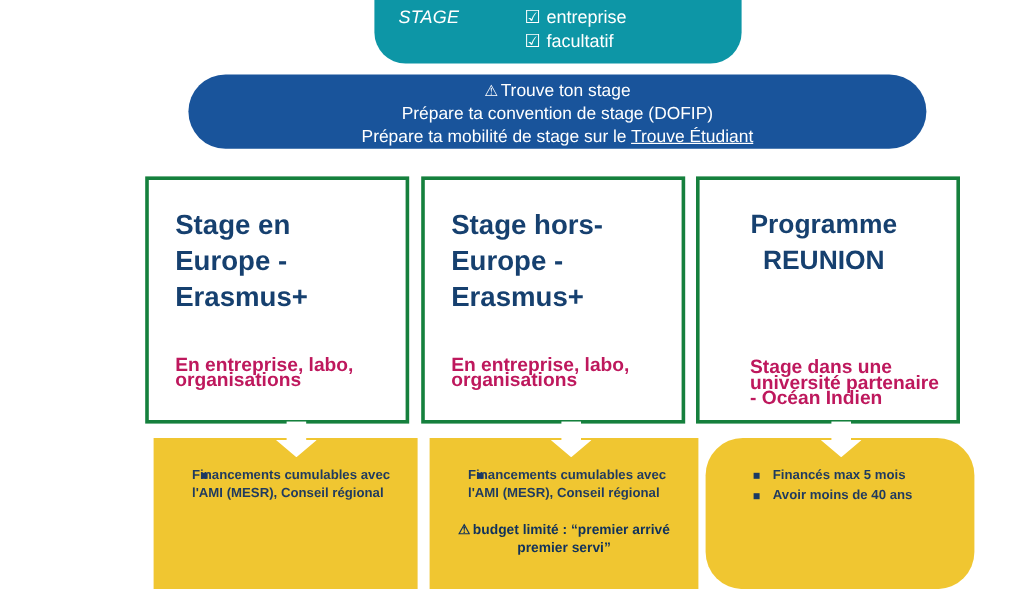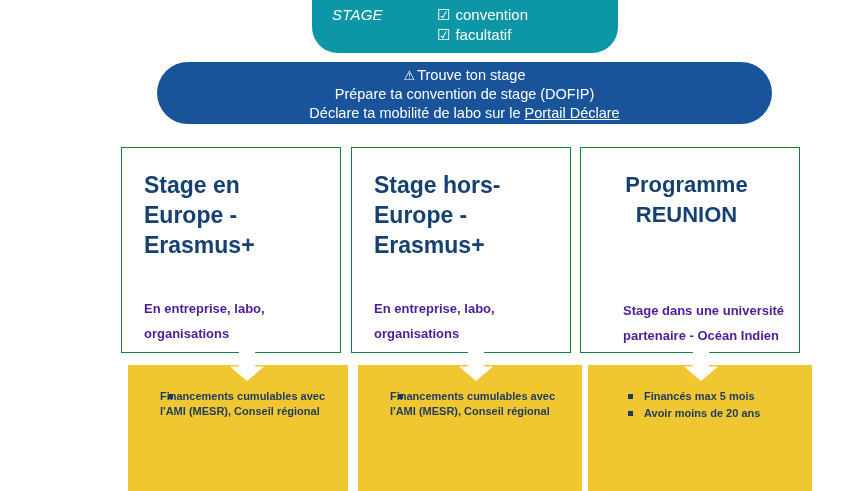--- a/index.html
+++ b/index.html
@@ -100,61 +100,61 @@
   .col-3 { left: 580px; width: 232px; }
 
   
   .card {
     position: absolute;
     top: 147px;
     left: 0;
     width: 220px;
     height: 206px;
     background: #ffffff;
-    border: 1px solid #15803d;
+    border: 3px solid #15803d;
     box-sizing: border-box;
     padding: 22px 20px 0 22px;
   }
   .card-title {
     color: #16406F;
     font-weight: bold;
     font-size: 23px;
     line-height: 30px;
     margin: 0;
   }
   .card-sub {
     position: absolute;
     left: 22px;
     right: 12px;
     top: 148px;
-    color: #4c1d95;
-    font-weight: bold;
-    font-size: 13px;
-    line-height: 25px;
+    color: #be185d;
+    font-weight: bold;
+    font-size: 16px;
+    line-height: 13px;
   }
   .col-3 .card { padding-left: 14px; padding-right: 21px; text-align: center; }
   .col-3 .card-title { font-size: 22px; line-height: 30px; }
   .col-3 .card-sub {
     left: 14px; right: 10px; top: 150px;
     text-align: left;
     padding-left: 8px;
     margin-left: 20px;
   }
 
   
   .ypanel {
     position: absolute;
     top: 365px;
     height: 126px;
     background: #F0C631;
     box-sizing: border-box;
   }
   .col-1 .ypanel { left: 7px;  width: 220px; }
   .col-2 .ypanel { left: 7px;  width: 224px; }
-  .col-3 .ypanel { left: 8px;  width: 224px; }
+  .col-3 .ypanel { left: 8px;  width: 224px; border-radius: 31px; }
 
   .arrow {
     position: absolute;
     top: -14px;
     width: 34px;
     height: 30px;
     background: #ffffff;
     clip-path: polygon(26% 0%, 74% 0%, 74% 52%, 100% 52%, 50% 100%, 0% 52%, 26% 52%);
   }
   .col-1 .arrow { left: 102px; }
@@ -205,35 +205,35 @@
   }
   .warn-note .warn-glyph { margin-right: 2px; }
 </style>
 </head>
 <body>
 
 <div class="stage-box">
   <div class="stage-label">STAGE</div>
   <div class="stage-options">
     <span class="opt">
-      <span class="cbx">☑</span><span>convention</span>
+      <span class="cbx">☑</span><span>entreprise</span>
     </span>
     <span class="opt">
       <span class="cbx">☑</span><span>facultatif</span>
     </span>
   </div>
 </div>
 
 <div class="blue-banner">
   <div class="bline">
     <span class="warn-glyph">⚠</span><span>Trouve ton stage</span>
   </div>
   <div class="bline">Prépare ta convention de stage (DOFIP)</div>
   <div class="bline">
-    <span>Déclare ta mobilité de labo sur le </span><span class="link">Portail Déclare</span>
+    <span>Prépare ta mobilité de stage sur le </span><span class="link">Trouve Étudiant</span>
   </div>
 </div>
 
 <div class="columns">
 
   <div class="col col-1">
     <div class="card">
       <div class="card-title">Stage en Europe - Erasmus+</div>
       <div class="card-sub">En entreprise, labo, organisations</div>
     </div>
@@ -248,30 +248,33 @@
   <div class="col col-2">
     <div class="card">
       <div class="card-title">Stage hors-Europe - Erasmus+</div>
       <div class="card-sub">En entreprise, labo, organisations</div>
     </div>
     <div class="ypanel">
       <div class="arrow"></div>
       <ul class="bullets">
         <li class="bullet">Financements cumulables avec l'AMI (MESR), Conseil régional</li>
       </ul>
+      <div class="warn-note">
+        <span class="warn-glyph">⚠</span><span>budget limité : “premier arrivé premier servi”</span>
+      </div>
     </div>
   </div>
 
   <div class="col col-3">
     <div class="card">
       <div class="card-title">Programme REUNION</div>
       <div class="card-sub">Stage dans une université partenaire  - Océan Indien</div>
     </div>
     <div class="ypanel">
       <div class="arrow"></div>
       <ul class="bullets">
         <li class="bullet">Financés max 5 mois</li>
-        <li class="bullet">Avoir moins de 20 ans</li>
+        <li class="bullet">Avoir moins de 40 ans</li>
       </ul>
     </div>
   </div>
 
 </div>
 
 </body></html>

